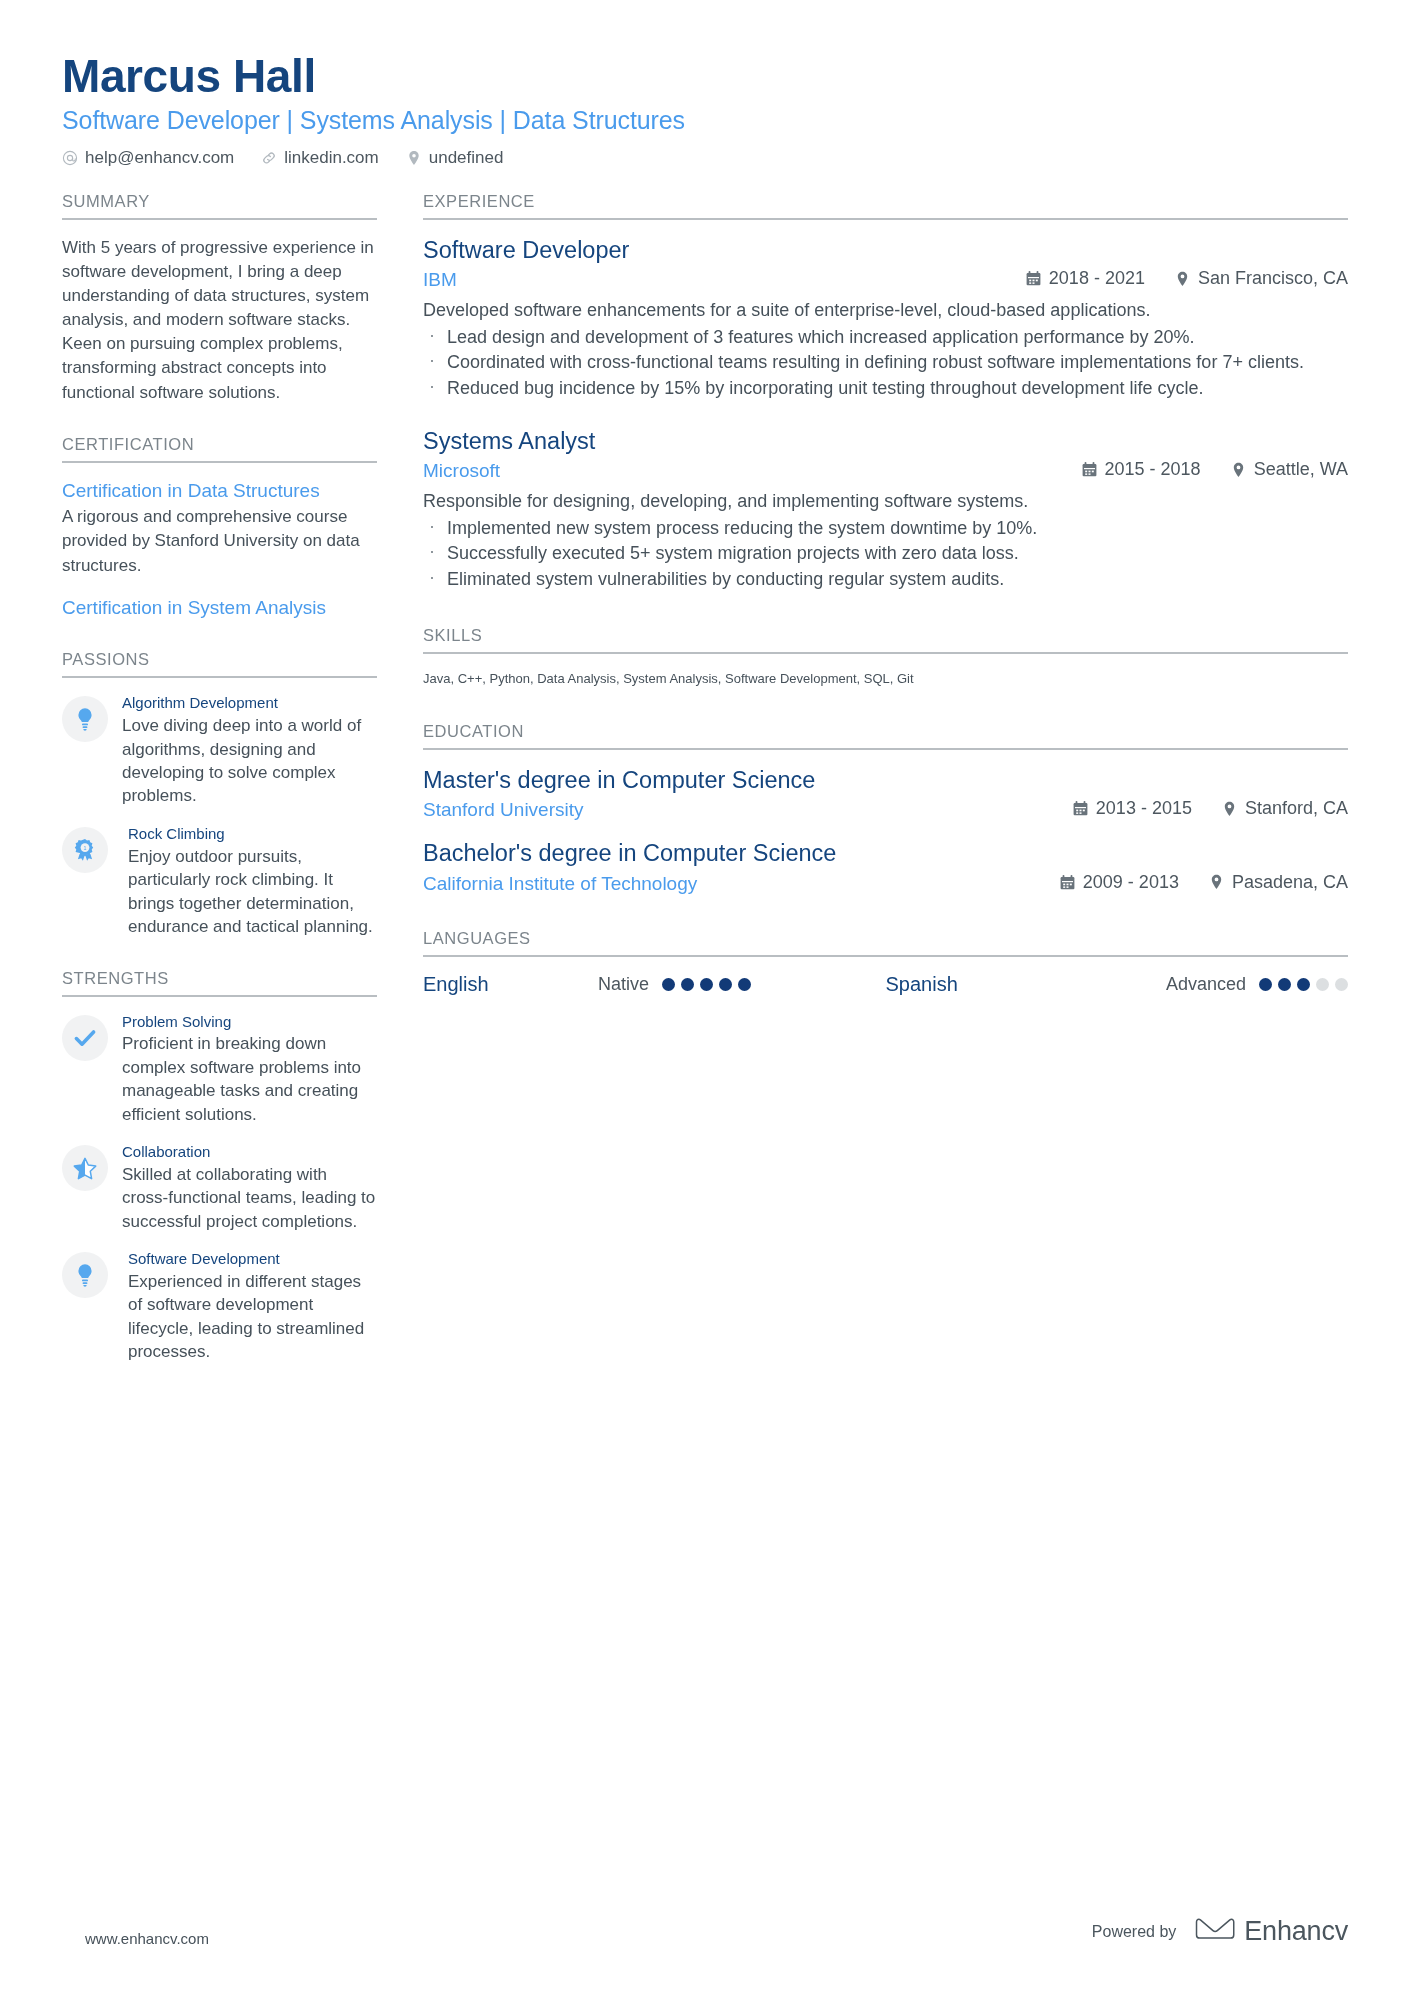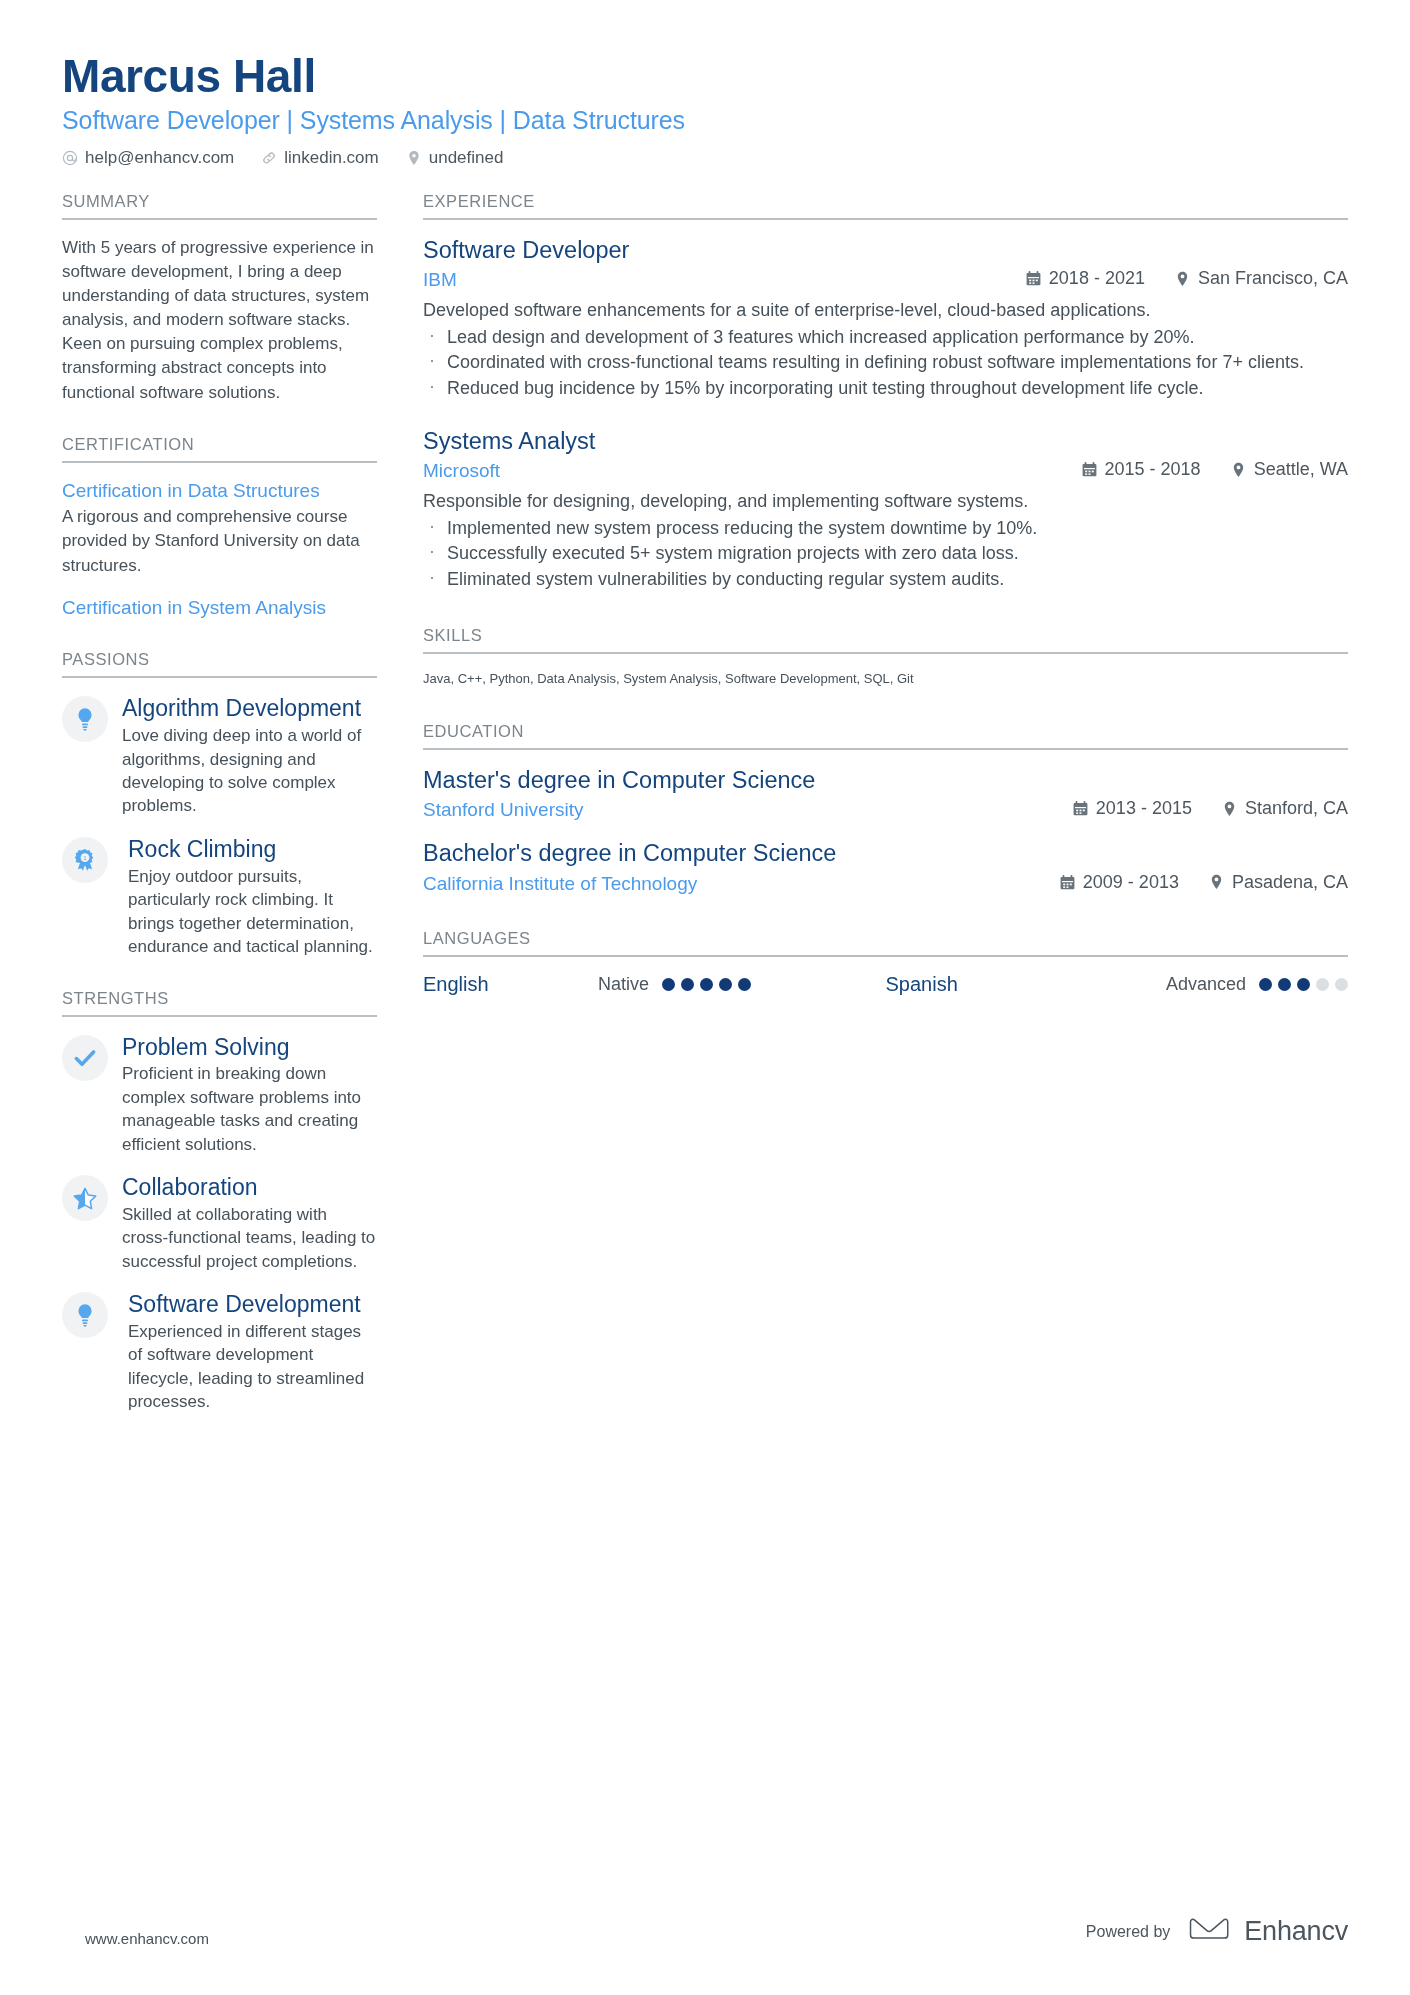--- a/index.html
+++ b/index.html
@@ -116,21 +116,21 @@
     background: #f1f2f3;
     display: flex;
     align-items: center;
     justify-content: center;
     margin-top: 2px;
     color: #56a8ee;
   }
   .circle svg { display: block; }
   .icon-item .txt { flex: 1 1 auto; min-width: 0; }
   .icon-item h4 {
-    font-size: 23px;
+    font-size: 15px;
     font-weight: 400;
     color: #15457e;
     line-height: 1.25;
     margin-bottom: 1px;
   }
   .icon-item p {
     font-size: 17px;
     line-height: 1.38;
     color: #46515a;
   }
@@ -258,21 +258,21 @@
   .powered {
     display: flex;
     align-items: center;
     gap: 17px;
     color: #4b565e;
   }
   .powered .pb { font-size: 16px; }
   .powered .brand {
     display: flex;
     align-items: center;
-    gap: 11px;
+    gap: 5px;
   }
   .powered .brand-name {
     font-size: 27px;
     color: #4b565e;
     letter-spacing: -0.2px;
   }
 </style>
 </head>
 <body>
 

